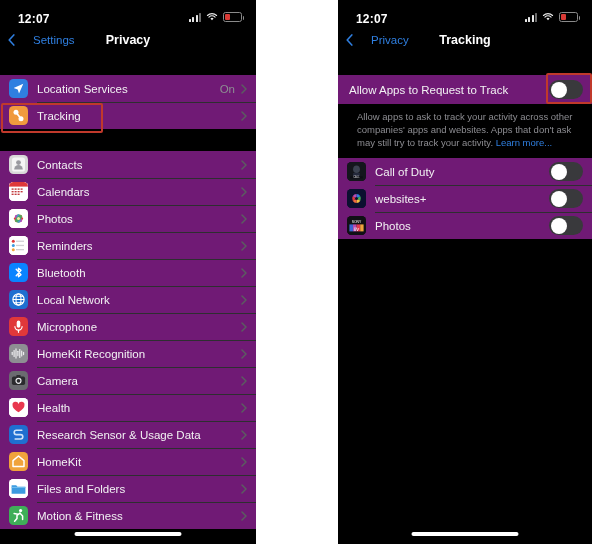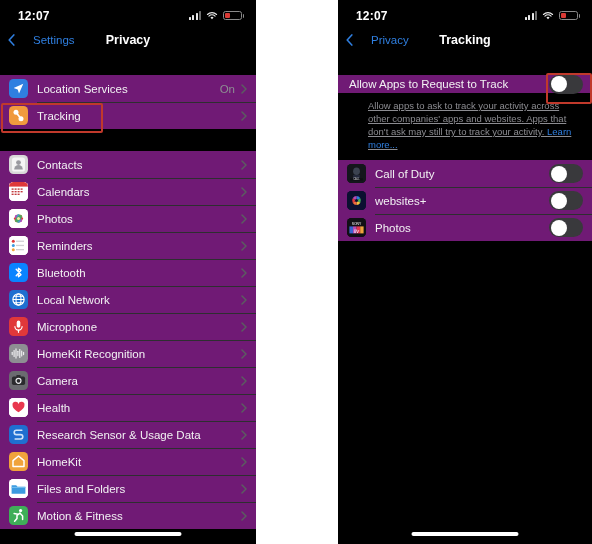--- a/index.html
+++ b/index.html
@@ -29,23 +29,23 @@
     overflow: hidden;
   }
   #panel-left  { left: 0px;   width: 256px; }
   #panel-right { left: 338px; width: 254px; }
 
   
   .status-bar {
     position: relative;
     height: 26px;
     display: flex;
-    align-items: center;
+    align-items: flex-start;
     justify-content: space-between;
-    padding: 5px 14px 0 18px;
+    padding: 12px 14px 0 18px;
     box-sizing: border-box;
   }
   .status-time {
     color: #ffffff;
     font-size: 12px;
     font-weight: bold;
     letter-spacing: 0.2px;
   }
   .status-icons {
     display: flex;
@@ -200,26 +200,25 @@
     top: 1.5px;
     left: 1.5px;
     width: 16px;
     height: 16px;
     border-radius: 50%;
     background: #ffffff;
   }
 
   
   .note {
-    padding: 6px 13px 9px 30px;
+    padding: 6px 13px 9px 19px;
     color: #8c8c91;
     font-size: 9.5px;
     line-height: 13px;
     background: #000000;
-    text-decoration: underline;
   }
   .note a {
     color: #2f7fe0;
     text-decoration: none;
   }
 
   
   .annot {
     position: absolute;
     border: 2px solid #c0392b;
@@ -571,21 +570,21 @@
           <path d="M6.7 1.1 L1.3 7 L6.7 12.9" stroke="#2f7fe0" stroke-width="1.8" fill="none" stroke-linecap="round" stroke-linejoin="round"></path>
         </svg>
         <span>Privacy</span>
       </div>
       <div class="nav-title">Tracking</div>
     </div>
 
     <div class="gap"></div>
 
     <div class="list">
-      <div class="row" style="height:18px;">
+      <div class="row" style="height:29px;">
         <div class="row-label" style="margin-left:2px;">Allow Apps to Request to Track</div>
         <div class="row-toggle">
             <span></span>
           </div>
       </div>
     </div>
 
     <div class="note">
       <span>Allow apps to ask to track your activity across other companies' apps and websites. Apps that don't ask may still try to track your activity. </span><a href="#">Learn more...</a>
     </div>

